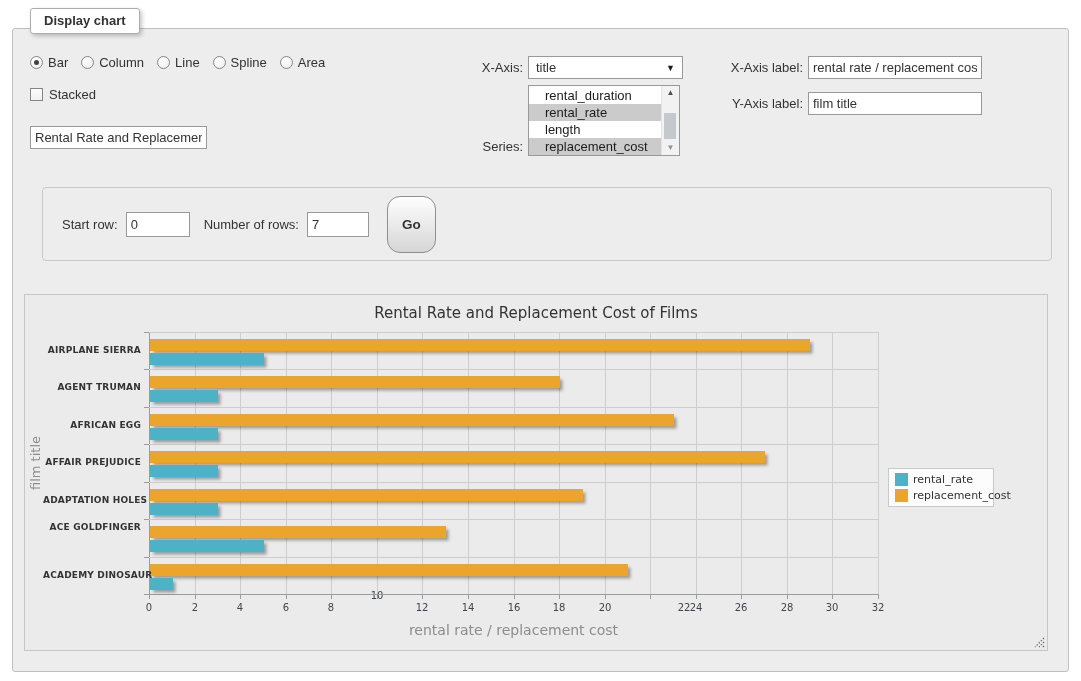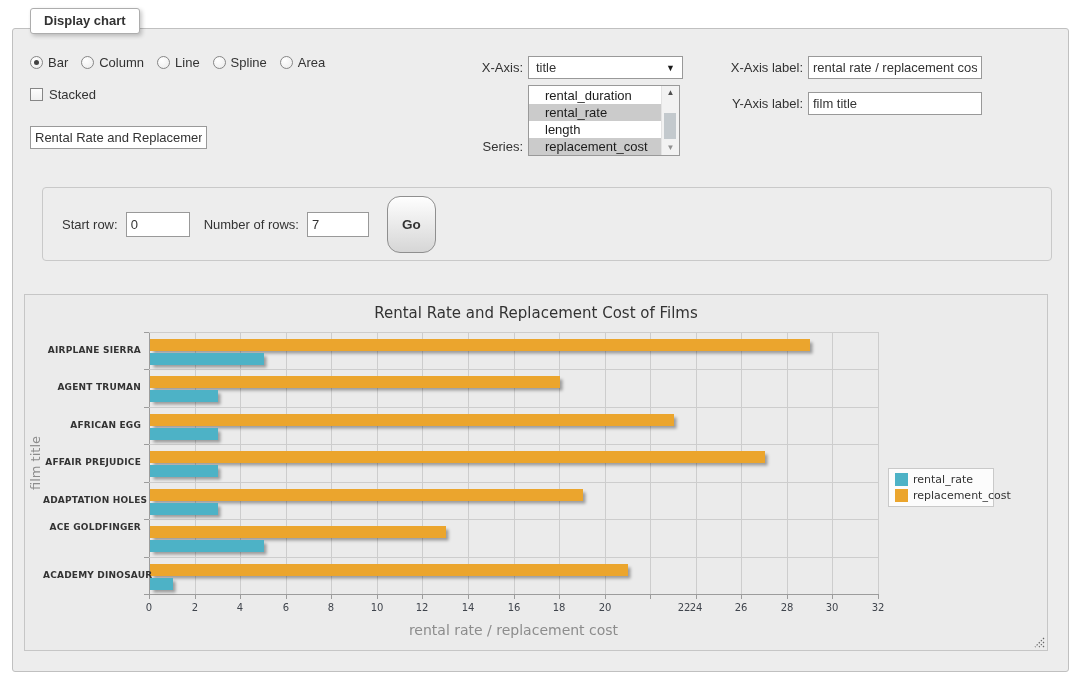--- a/index.html
+++ b/index.html
@@ -200,21 +200,21 @@
     <div class="tickmark" style="left: 215px; top: 299px; width: 1px; height: 5px;"></div>
     <div class="x-tick-label" style="left: 200px; top: 307px;">4</div>
     <div class="gridline" style="left: 261px; top: 37px; width: 1px; height: 262px;"></div>
     <div class="tickmark" style="left: 261px; top: 299px; width: 1px; height: 5px;"></div>
     <div class="x-tick-label" style="left: 246px; top: 307px;">6</div>
     <div class="gridline" style="left: 306px; top: 37px; width: 1px; height: 262px;"></div>
     <div class="tickmark" style="left: 306px; top: 299px; width: 1px; height: 5px;"></div>
     <div class="x-tick-label" style="left: 291px; top: 307px;">8</div>
     <div class="gridline" style="left: 352px; top: 37px; width: 1px; height: 262px;"></div>
     <div class="tickmark" style="left: 352px; top: 299px; width: 1px; height: 5px;"></div>
-    <div class="x-tick-label" style="left: 337px; top: 307px;">10</div>
+    <div class="x-tick-label" style="left: 337px; top: 295px;">10</div>
     <div class="gridline" style="left: 397px; top: 37px; width: 1px; height: 262px;"></div>
     <div class="tickmark" style="left: 397px; top: 299px; width: 1px; height: 5px;"></div>
     <div class="x-tick-label" style="left: 382px; top: 307px;">12</div>
     <div class="gridline" style="left: 443px; top: 37px; width: 1px; height: 262px;"></div>
     <div class="tickmark" style="left: 443px; top: 299px; width: 1px; height: 5px;"></div>
     <div class="x-tick-label" style="left: 428px; top: 307px;">14</div>
     <div class="gridline" style="left: 489px; top: 37px; width: 1px; height: 262px;"></div>
     <div class="tickmark" style="left: 489px; top: 299px; width: 1px; height: 5px;"></div>
     <div class="x-tick-label" style="left: 474px; top: 307px;">16</div>
     <div class="gridline" style="left: 534px; top: 37px; width: 1px; height: 262px;"></div>

